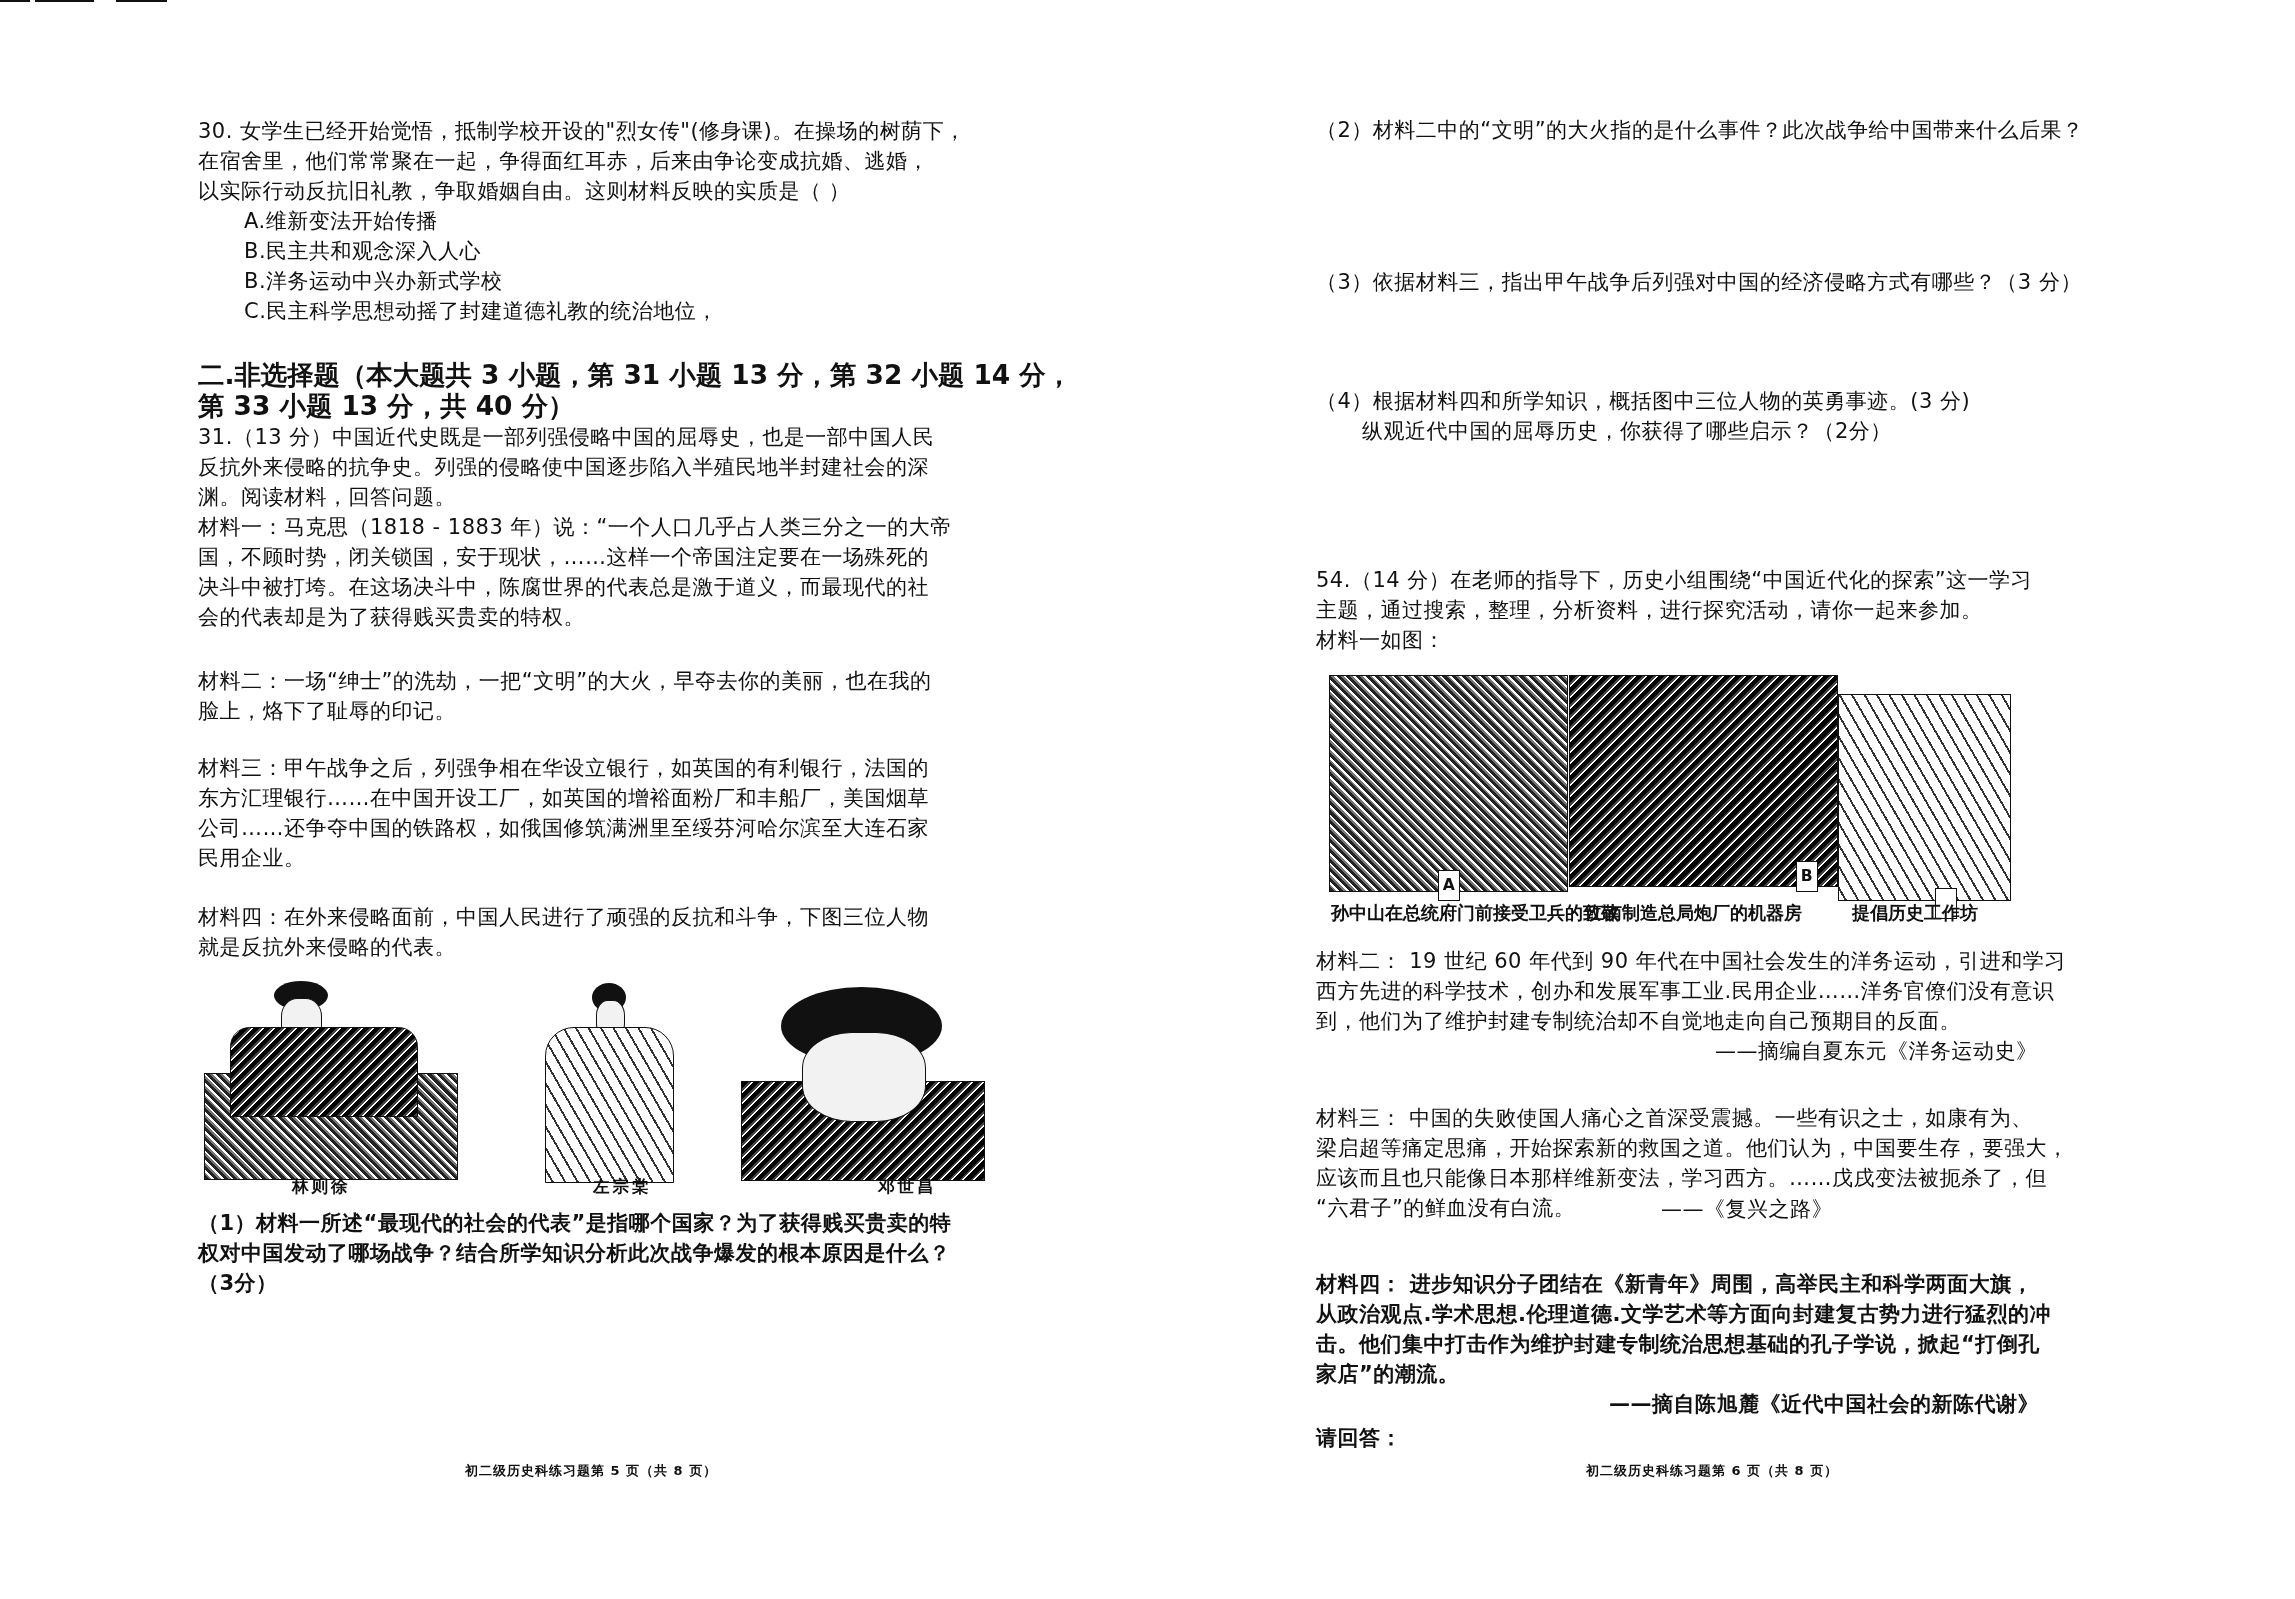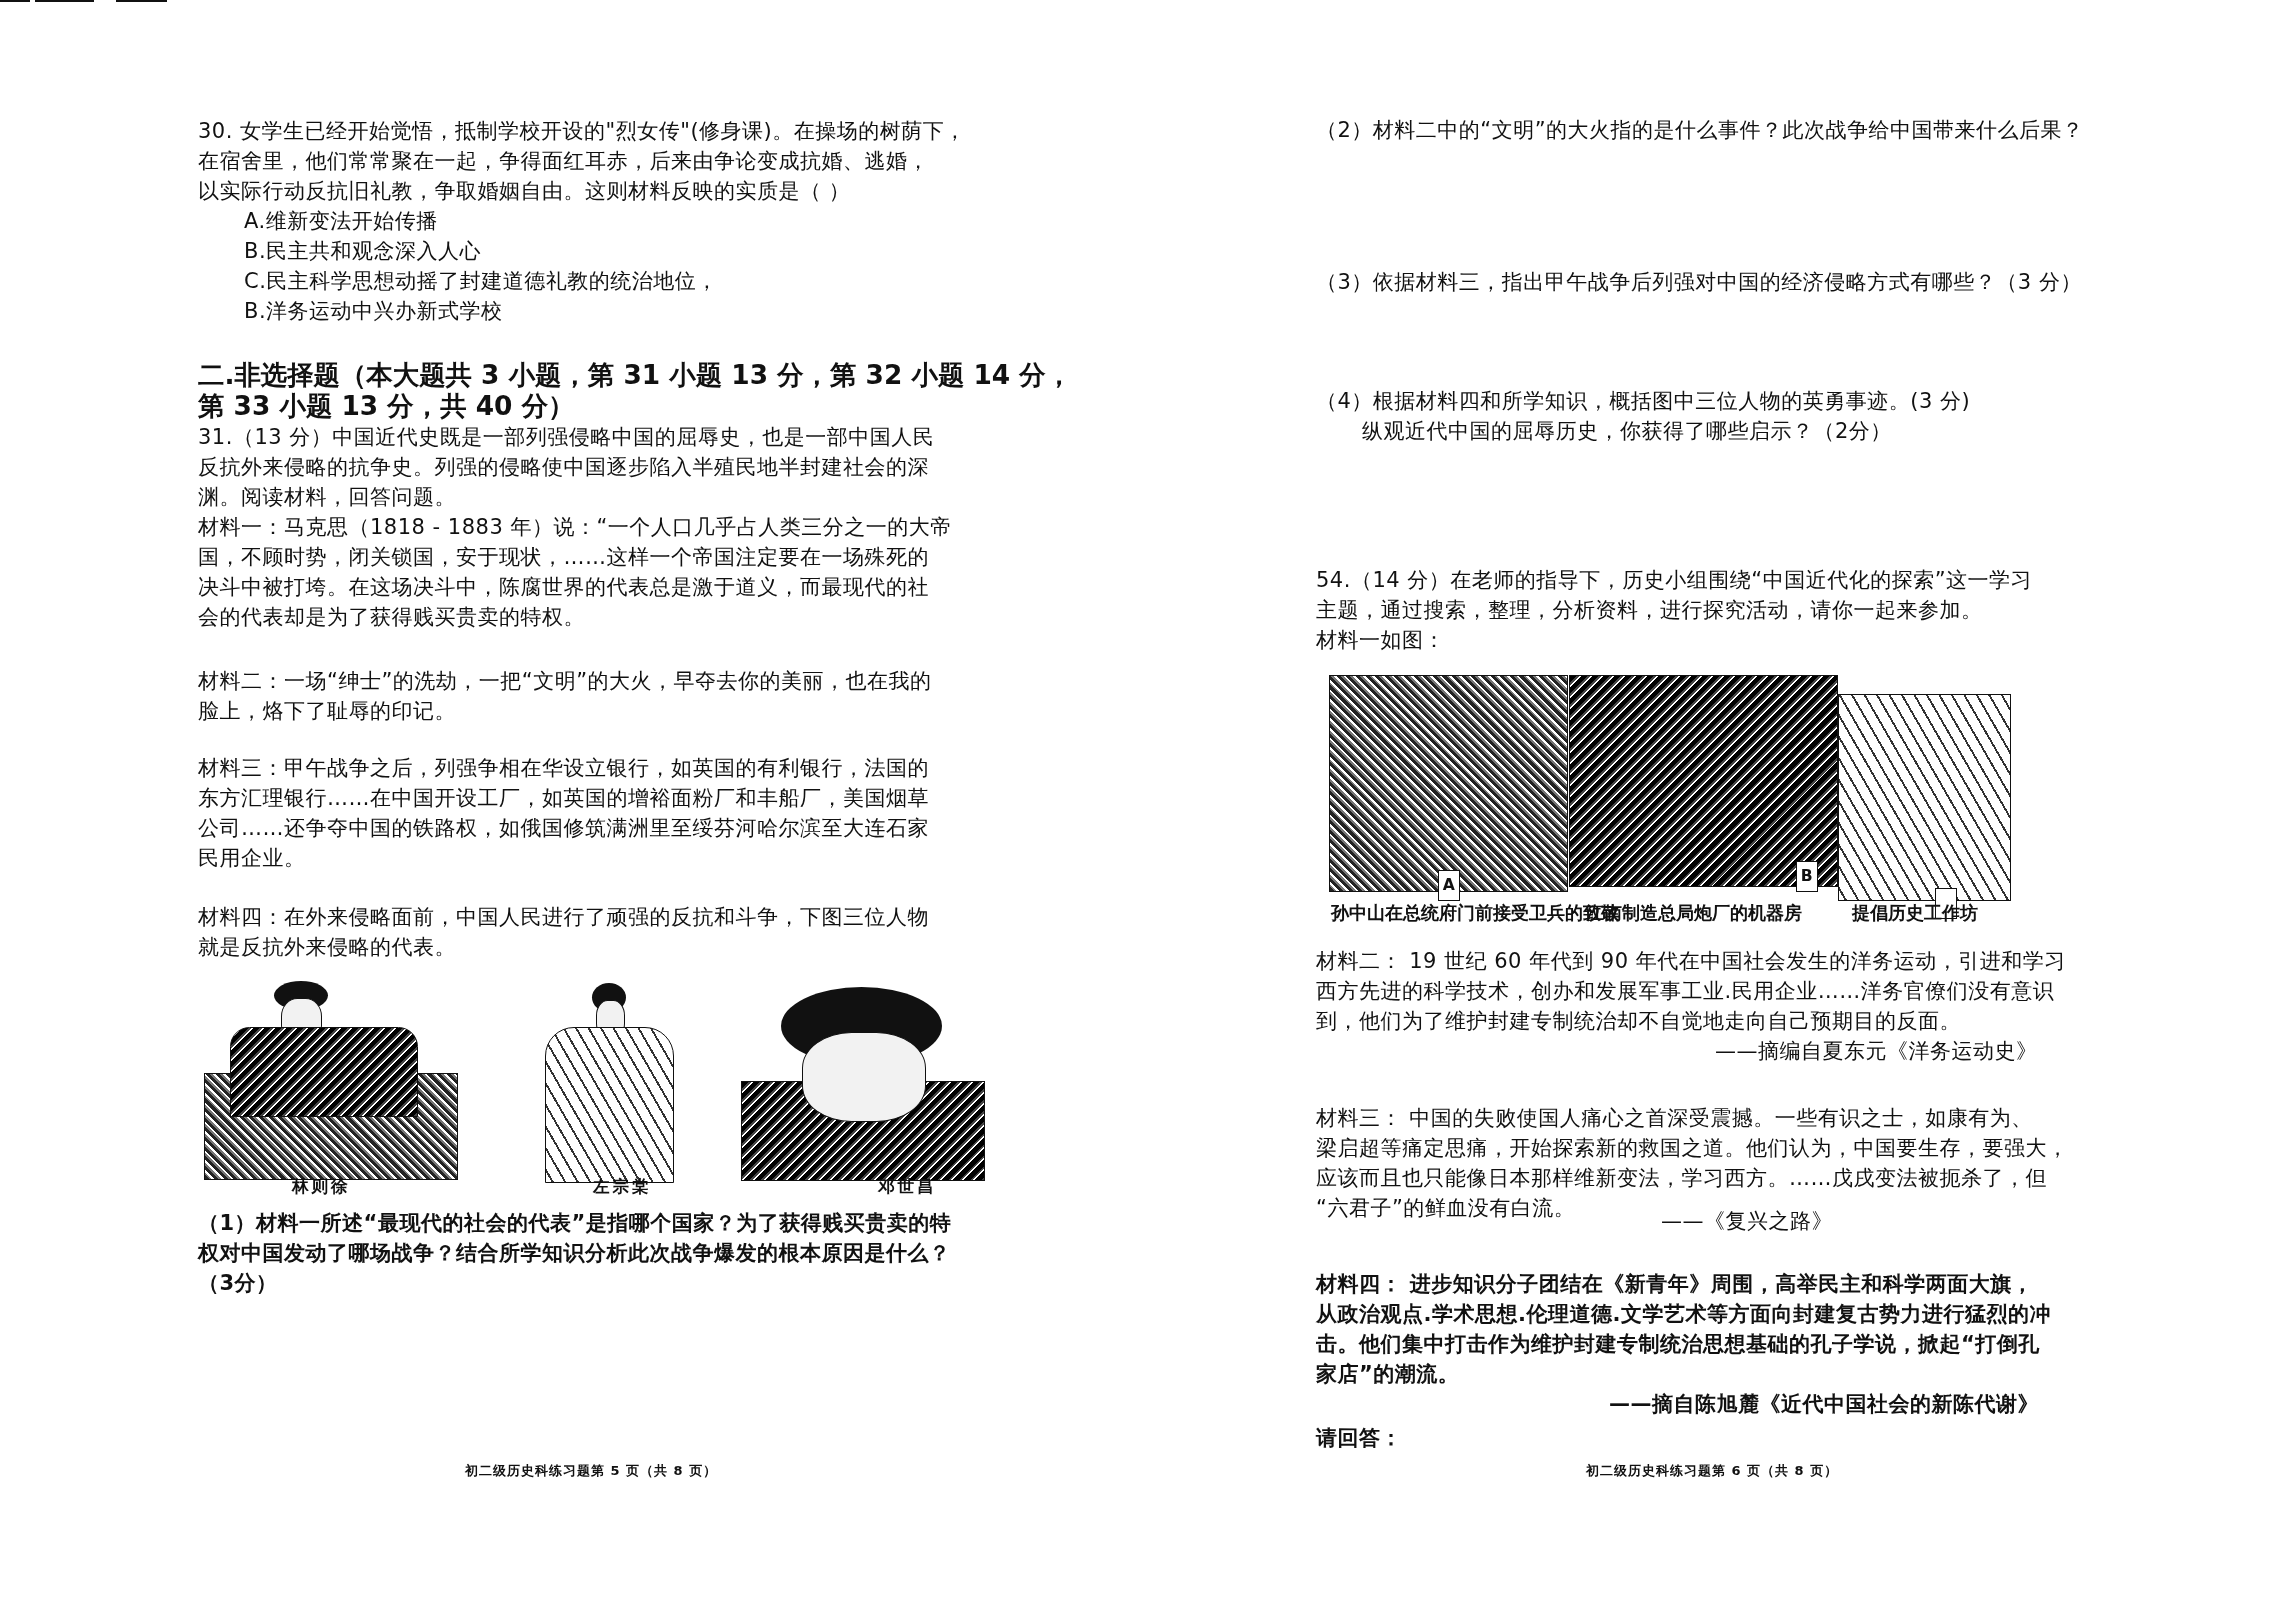--- a/index.html
+++ b/index.html
@@ -42,22 +42,22 @@
 <div class="scanline" style="left:116px; width:51px;"></div>
 
 <div class="page page-left">
 
   <div class="block" style="left:198px; top:116px; width:831px;">
     <span class="line">30. 女学生已经开始觉悟，抵制学校开设的"烈女传"(修身课)。在操场的树荫下，</span>
     <span class="line">在宿舍里，他们常常聚在一起，争得面红耳赤，后来由争论变成抗婚、逃婚，</span>
     <span class="line">以实际行动反抗旧礼教，争取婚姻自由。这则材料反映的实质是（    ）</span>
     <span class="line opt">A.维新变法开始传播</span>
     <span class="line opt">B.民主共和观念深入人心</span>
+    <span class="line opt">B.洋务运动中兴办新式学校</span>
     <span class="line opt">C.民主科学思想动摇了封建道德礼教的统治地位，</span>
-    <span class="line opt">B.洋务运动中兴办新式学校</span>
   </div>
 
   <div class="block heading" style="left:198px; top:359px; width:831px;">
     <span class="line">二.非选择题（本大题共 3 小题，第 31 小题 13 分，第 32 小题 14 分，</span>
     <span class="line">第 33 小题 13 分，共 40 分）</span>
   </div>
 
   <div class="block" style="left:198px; top:422px; width:831px;">
     <span class="line">31.（13 分）中国近代史既是一部列强侵略中国的屈辱史，也是一部中国人民</span>
     <span class="line">反抗外来侵略的抗争史。列强的侵略使中国逐步陷入半殖民地半封建社会的深</span>
@@ -155,21 +155,21 @@
     <span class="line">到，他们为了维护封建专制统治却不自觉地走向自己预期目的反面。</span>
     <span class="source" style="padding-left:399px;">——摘编自夏东元《洋务运动史》</span>
   </div>
 
   <div class="block" style="left:168px; top:1103px; width:841px;">
     <span class="line">材料三：    中国的失败使国人痛心之首深受震撼。一些有识之士，如康有为、</span>
     <span class="line">梁启超等痛定思痛，开始探索新的救国之道。他们认为，中国要生存，要强大，</span>
     <span class="line">应该而且也只能像日本那样维新变法，学习西方。……戊戌变法被扼杀了，但</span>
     <span class="line">“六君子”的鲜血没有白流。</span>
   </div>
-  <div class="block" style="left:513px; top:1194px; white-space:nowrap;margin-top:12px;">——《复兴之路》</div>
+  <div class="block" style="left:513px; top:1194px; white-space:nowrap;">——《复兴之路》</div>
 
   <div class="block bold" style="left:168px; top:1269px; width:841px;">
     <span class="line">材料四：    进步知识分子团结在《新青年》周围，高举民主和科学两面大旗，</span>
     <span class="line">从政治观点.学术思想.伦理道德.文学艺术等方面向封建复古势力进行猛烈的冲</span>
     <span class="line">击。他们集中打击作为维护封建专制统治思想基础的孔子学说，掀起“打倒孔</span>
     <span class="line">家店”的潮流。</span>
     <span class="source" style="padding-left:293px;">——摘自陈旭麓《近代中国社会的新陈代谢》</span>
     <span class="line" style="margin-top:3.9px;">请回答：</span>
   </div>
 

